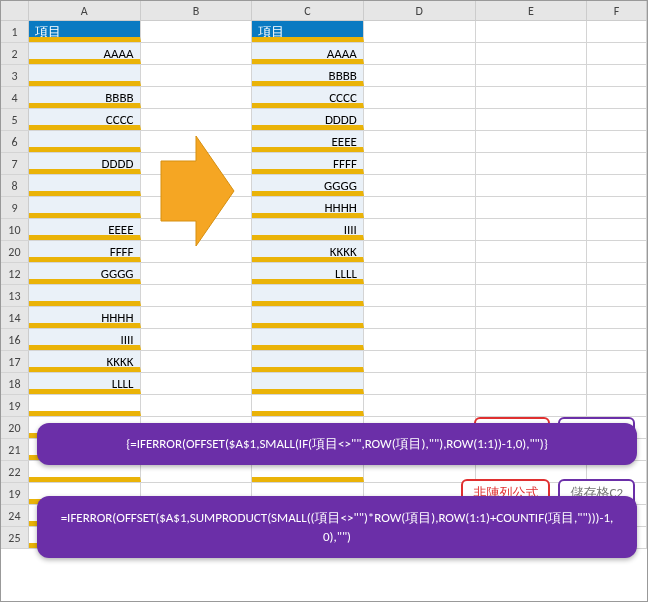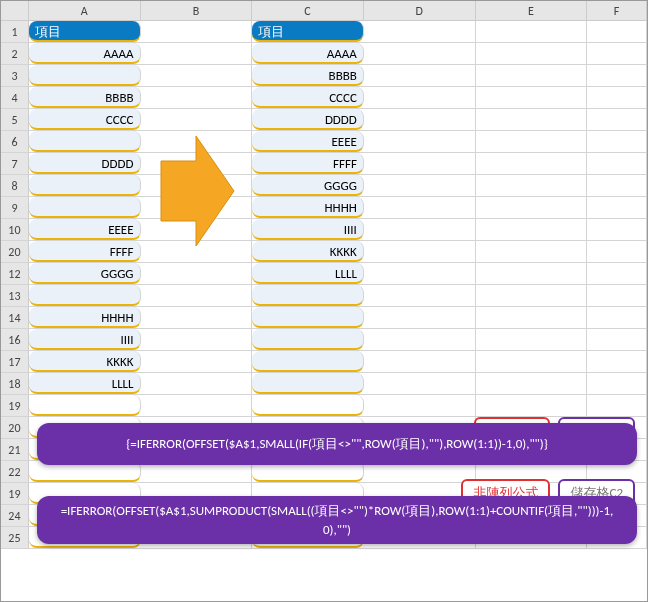--- a/index.html
+++ b/index.html
@@ -11,28 +11,28 @@
   .col-A { width: 112px; }
   .col-B { width: 112px; }
   .col-C { width: 112px; }
   .col-D { width: 112px; }
   .col-E { width: 112px; }
   .col-F { width: 60px; }
   .grid-body { position: relative; }
   .row { display: flex; height: 22px; border-bottom: 1px solid #d4d4d4; }
   .row-h { width: 28px; background: #e6e6e6; border-right: 1px solid #ccc; text-align: center; line-height: 22px; font-size: 12px; color: #444; }
   .cell { border-right: 1px solid #d4d4d4; line-height: 22px; padding: 0 6px; overflow: hidden; white-space: nowrap; position: relative; }
-  .cell.colA, .cell.colC { border-bottom: 2px solid #eab308; border-radius: 8px; }
+  .cell.colA, .cell.colC { border-bottom: 5px solid #eab308; }
   .hdr-cell { background: #0a7ac2; color: #fff; padding: 0 6px; font-weight: 400; }
   .data-cell { background: #eaf1f8; text-align: right; }
   .arrow-wrap { position: absolute; left: 155px; top: 130px; width: 80px; height: 120px; pointer-events: none; }
   .formula-box { position: absolute; left: 36px; right: 10px; background: #6b2fa8; color: #fff; border-radius: 12px; padding: 14px 12px; font-size: 13px; line-height: 1.5; text-align: right; box-shadow: 0 2px 5px rgba(0,0,0,0.3); }
   .formula-box .txt { text-align: center; word-break: break-all; }
   .fbox1 { top: 422px; height: 42px; display:flex; align-items:center; justify-content:center;}
-  .fbox2 { top: 495px; height: 48px; display:flex; align-items:center; justify-content:center;}
+  .fbox2 { top: 495px; height: 62px; display:flex; align-items:center; justify-content:center;}
   .badge-row { position: absolute; right: 12px; display: flex; gap: 8px; }
   .badge-row.r1 { top: 416px; }
   .badge-row.r2 { top: 478px; }
   .badge { border-radius: 6px; padding: 3px 10px; font-size: 13px; background: #fff; border: 2px solid; font-weight: 500; }
   .badge.red { color: #e03030; border-color: #e03030; }
   .badge.purple { color: #737373; border-color: #6b2fa8; }
 </style>
 </head>
 <body>
 

